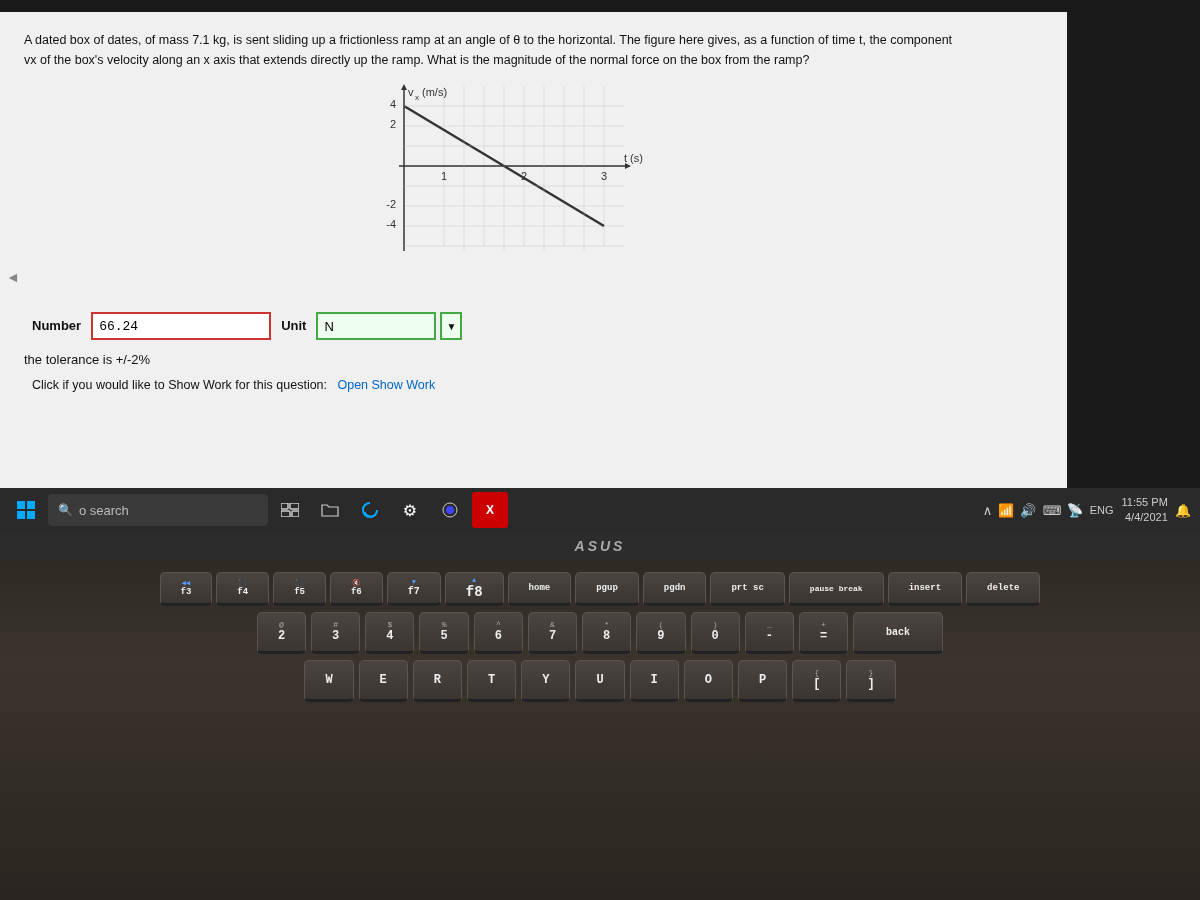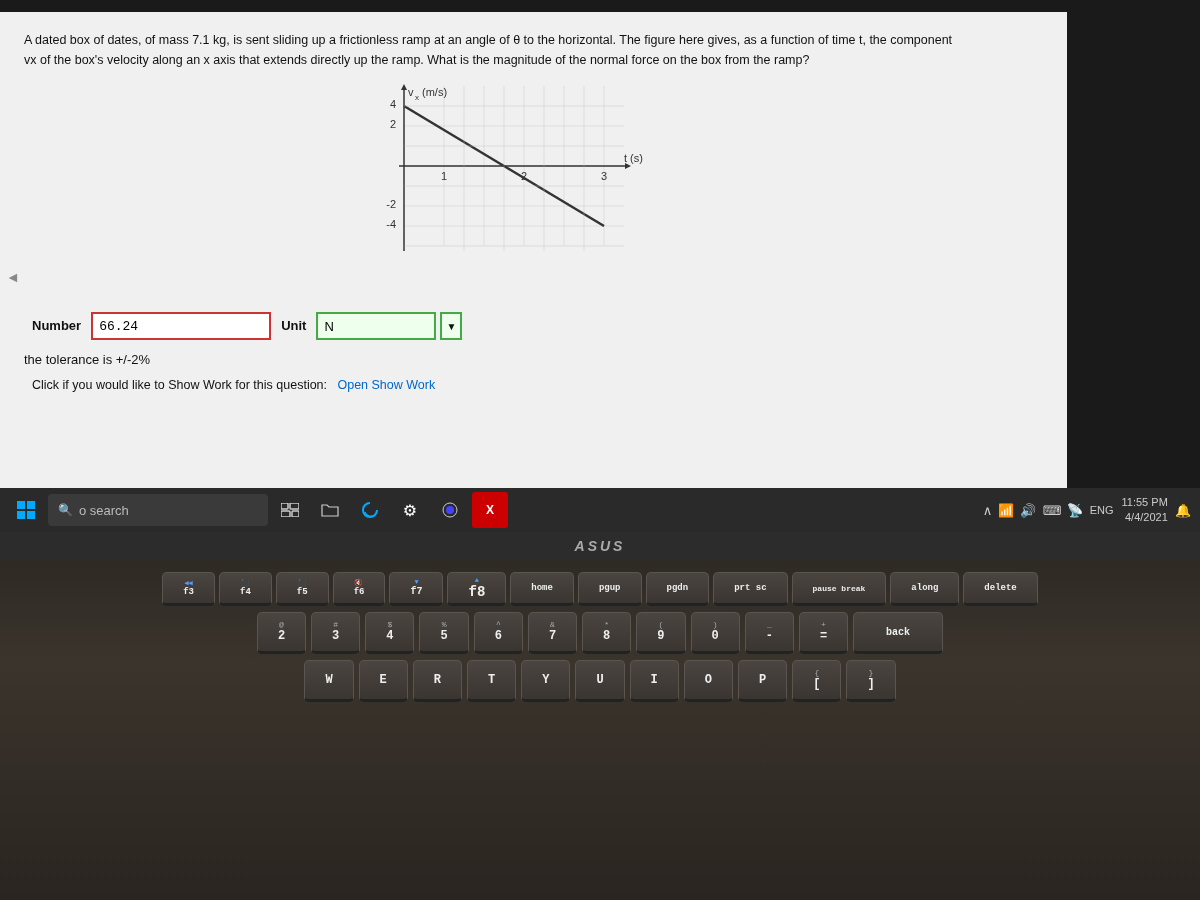--- a/index.html
+++ b/index.html
@@ -491,21 +491,21 @@
       <div class="key fn-row-key key-wider">
         <span class="main-label" style="font-size:9px;">pgdn</span>
       </div>
       <div class="key fn-row-key key-wider">
         <span class="main-label" style="font-size:9px;">prt sc</span>
       </div>
       <div class="key fn-row-key key-widest">
         <span class="main-label" style="font-size:8px;">pause break</span>
       </div>
       <div class="key fn-row-key key-wider">
-        <span class="main-label" style="font-size:9px;">along</span>
+        <span class="main-label" style="font-size:9px;">insert</span>
       </div>
       <div class="key fn-row-key key-wider">
         <span class="main-label" style="font-size:9px;">delete</span>
       </div>
     </div>
 
     <div class="key-row">
       <div class="key">
         <span class="top-label">@</span>
         <span class="main-label">2</span>

